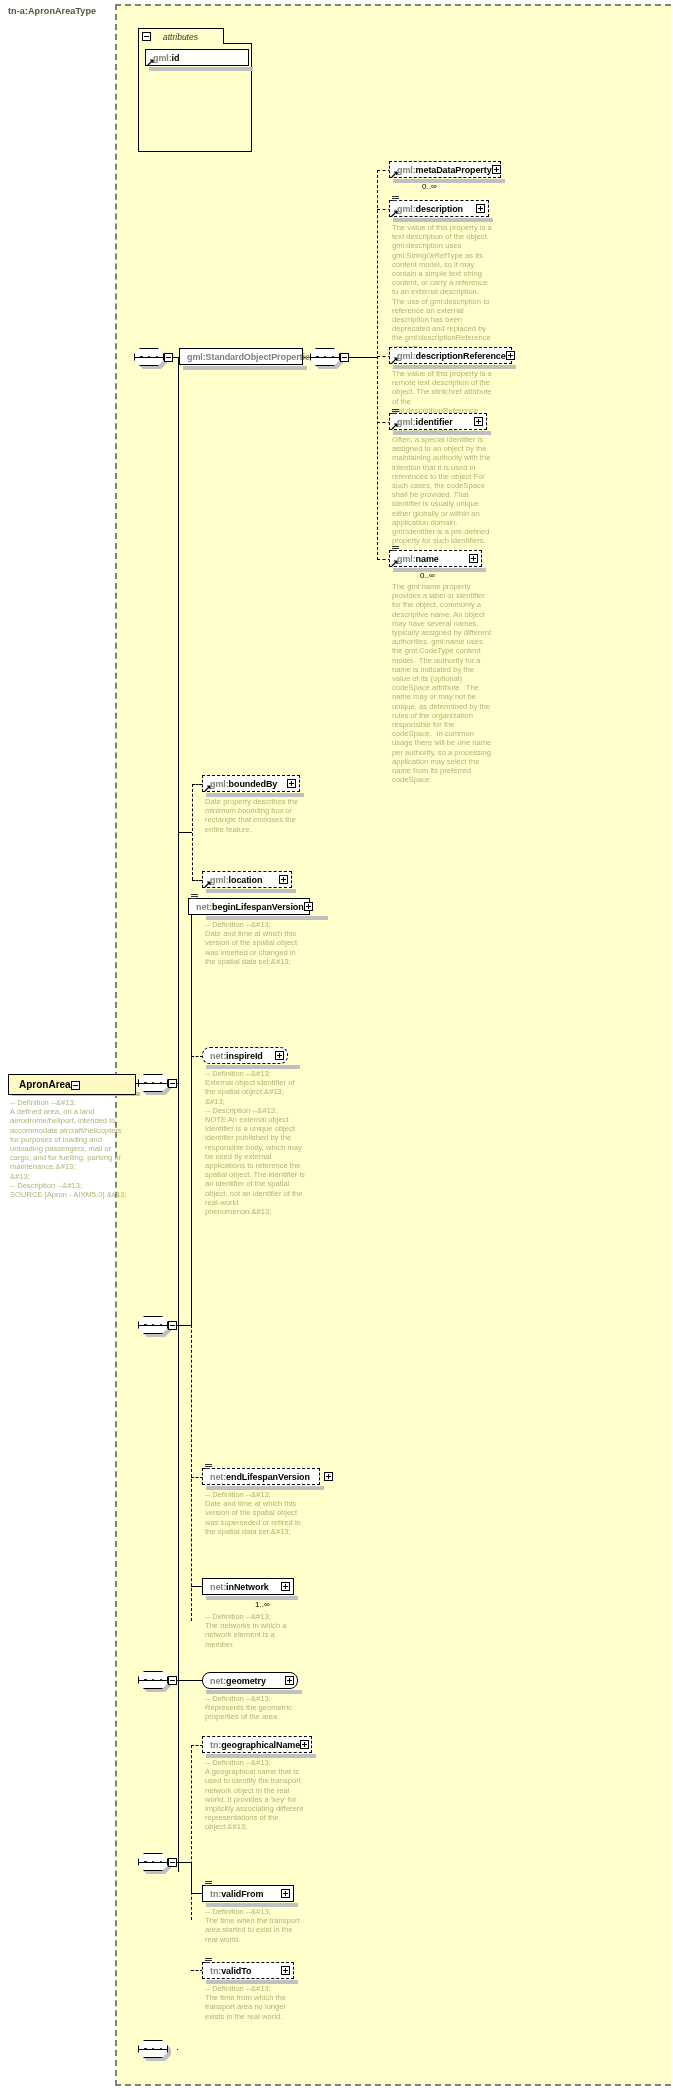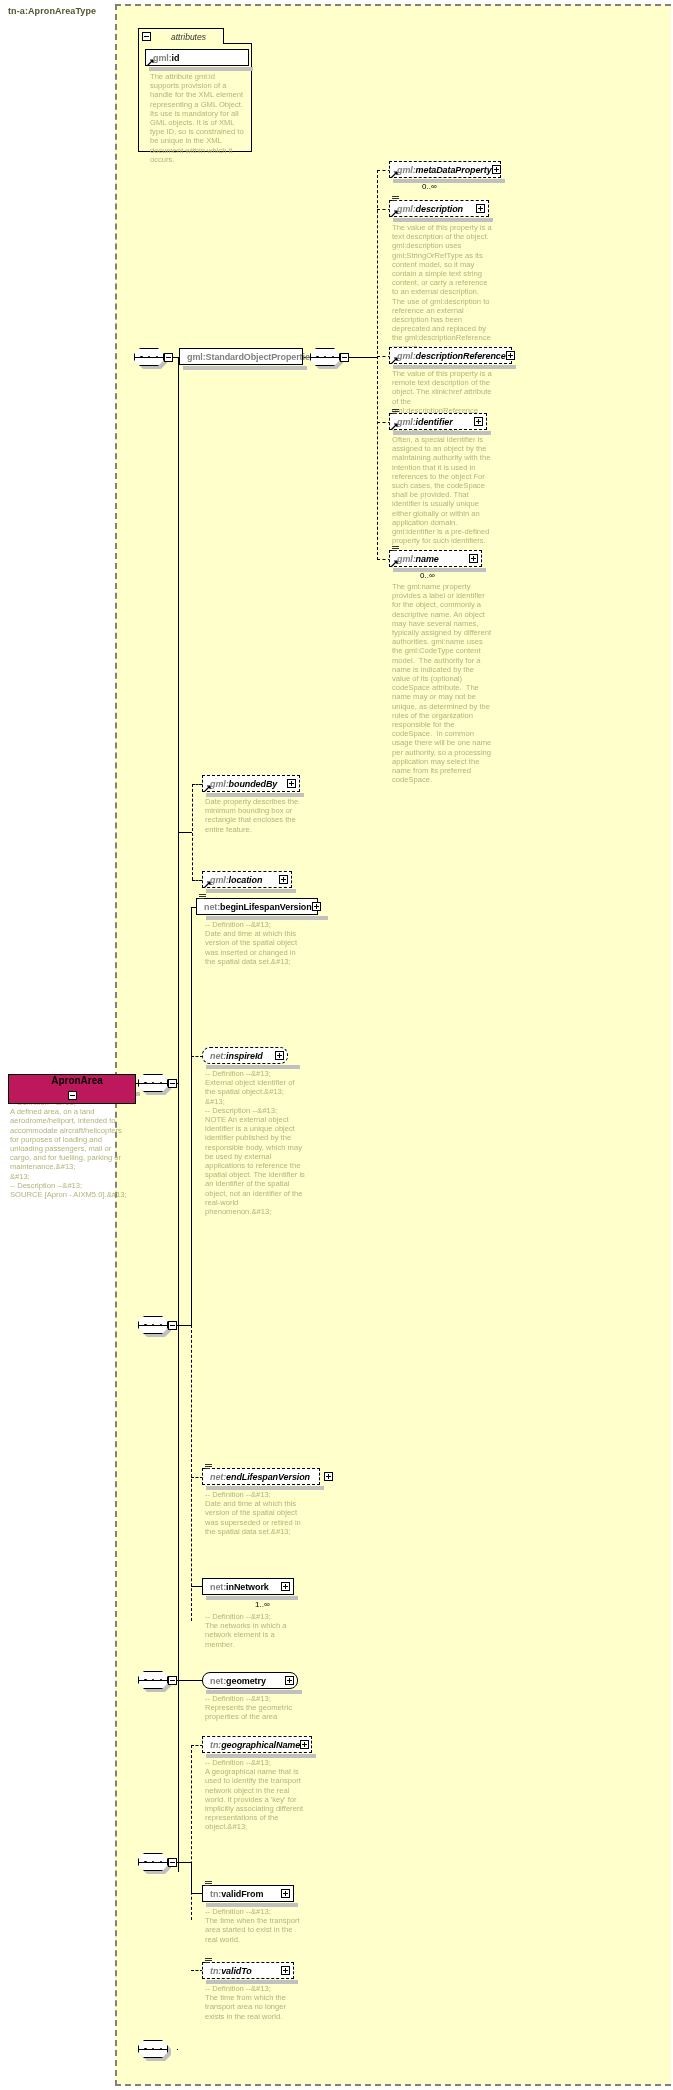--- a/index.html
+++ b/index.html
@@ -49,21 +49,21 @@
     border-bottom: none;
     display: flex;
     align-items: center;
     padding-left: 3px;
     z-index: 3;
   }
   .attr-tab .label {
     font-size: 8.5px;
     font-style: italic;
     color: #333;
-    margin-left: 20px;
+    margin-left: 12px;
   }
   .attr-body {
     position: absolute;
     left: 138px;
     top: 43px;
     width: 114px;
     height: 109px;
     background: #ffffcc;
     border: 1px solid #000;
     z-index: 2;
@@ -96,21 +96,21 @@
   
   .ebox {
     position: absolute;
     height: 17px;
     background: #ffffff;
     display: flex;
     align-items: center;
     z-index: 4;
   }
   .ebox.solid { border: 1px solid #000; }
-  .ebox.dashed { border: 1px dashed #000; font-style: italic; }
+  .ebox.dashed { border: 1px dashed #000; }
   .ebox .name {
     font-size: 9px;
     font-weight: bold;
     color: #000;
     white-space: nowrap;
     padding-left: 7px;
     letter-spacing: -0.1px;
   }
   
   .shadow {
@@ -222,27 +222,26 @@
     position: absolute;
     z-index: 1;
   }
   .dln.h { border-top: 1px dashed #000; height: 0; }
   .dln.v { border-left: 1px dashed #000; width: 0; }
 
   
   #root-box {
     position: absolute;
     left: 8px; top: 1074px;
-    width: 128px; height: 30px;
-    background: #be185d;
+    width: 128px; height: 21px;
+    background: #fef9c3;
     border: 1px solid #000;
     display: flex;
     align-items: center;
     z-index: 5;
-    flex-direction: column;
   }
   #root-box .name {
     font-size: 10px; font-weight: bold; padding-left: 10px; color: #000;
   }
 </style>
 </head>
 <body>
 
 <div id="page">
 
@@ -255,21 +254,20 @@
   </div>
   <div class="attr-body"></div>
 
   <div class="shadow" style="left:149px; top:67px; width:104px;"></div>
   <div class="ebox solid" style="left:145px; top:49px; width:104px;">
     <svg class="arrow-glyph" viewBox="0 0 7 7">
       <path d="M0.5 6.5 L6 1 M6 1 L3 1 M6 1 L6 4" stroke="#000" stroke-width="1.2" fill="none"></path>
     </svg>
     <span class="name"><span style="color:#808080">gml:</span>id</span>
   </div>
-  <div class="doc" style="left:150px; top:72px; width:96px;">The attribute gml:id supports provision of a handle for the XML element representing a GML Object. Its use is mandatory for all GML objects. It is of XML type ID, so is constrained to be unique in the XML document within which it occurs.</div>
 
   <div class="shadow" style="left:12px; top:1092px; width:128px;"></div>
   <div id="root-box">
     <span class="name">ApronArea</span>
     <span class="pmwrap"><span class="pm"></span></span>
   </div>
   <div class="doc" style="left:10px; top:1098px; width:122px;">-- Definition --&amp;#13;
 A defined area, on a land aerodrome/heliport, intended to accommodate aircraft/helicopters for purposes of loading and unloading passengers, mail or cargo, and for fuelling, parking or maintenance.&amp;#13;
 &amp;#13;
 -- Description --&amp;#13;
@@ -457,21 +455,21 @@
         <b></b>
       </div>
   </div>
   <div class="pm" style="position:absolute; left:168px; top:1321px; z-index:6;"></div>
   <div class="ln h" style="left:177px; top:1325px; width:14px;"></div>
   <div class="ln v" style="left:191px; top:907px; height:418px;"></div>
   <div class="dln v" style="left:191px; top:1325px; height:296px;"></div>
 
   <div class="ln h" style="left:191px; top:907px; width:12px;"></div>
   <div class="shadow" style="left:206px; top:916px; width:122px;"></div>
-  <div class="ebox solid" style="left:196px; top:898px; width:122px;">
+  <div class="ebox solid" style="left:188px; top:898px; width:122px;">
     <span class="lines-glyph">
         <i></i>
         <i></i>
         <i></i>
       </span>
     <span class="name"><span style="color:#808080">net:</span>beginLifespanVersion</span>
     <span class="pmwrap">
         <span class="pm plus"></span>
       </span>
   </div>

